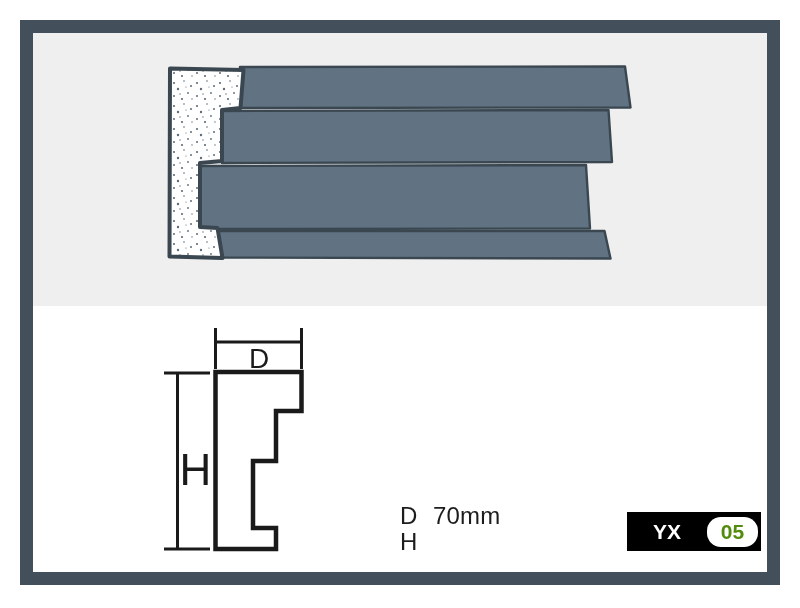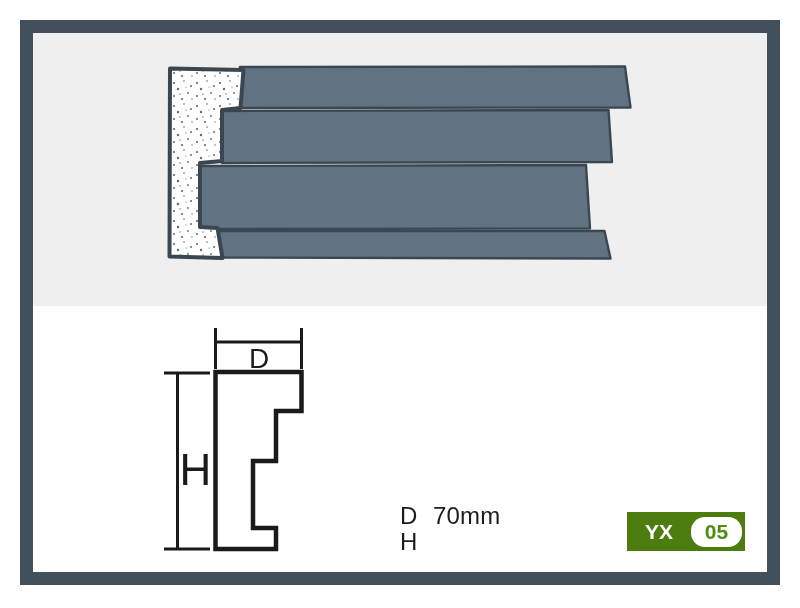--- a/index.html
+++ b/index.html
@@ -31,22 +31,22 @@
   svg text { font-family:"Liberation Sans", sans-serif; }
   .specs {
     position:absolute; left:367px; top:197px;
     color:#1c1c1c; font-size:24px; line-height:26px;
     letter-spacing:0.2px;
   }
   .spec-row { display:flex; }
   .spec-label { width:33px; }
   .badge {
     position:absolute; left:594px; top:206px;
-    width:118px; height:39px;
-    background:#4d7c0f;
+    width:134px; height:39px;
+    background:#000000;
     display:flex;
     font-weight:bold; font-size:21px;
   }
   .badge-series {
     flex:1; color:#ffffff;
     display:flex; align-items:center; justify-content:center;
   }
   .badge-number {
     width:51px; height:30px;
     margin-top:5px; margin-right:3px;

